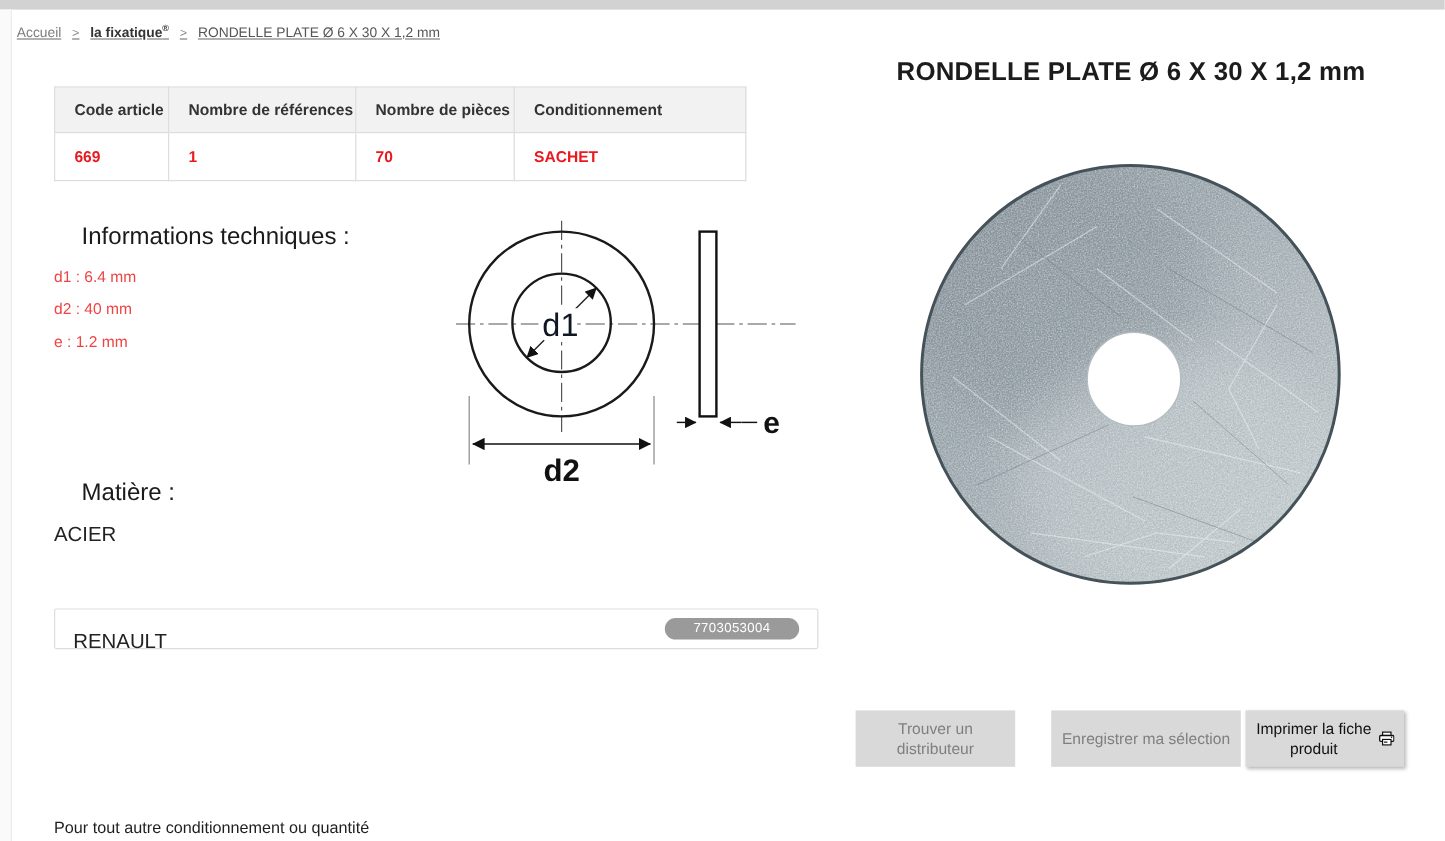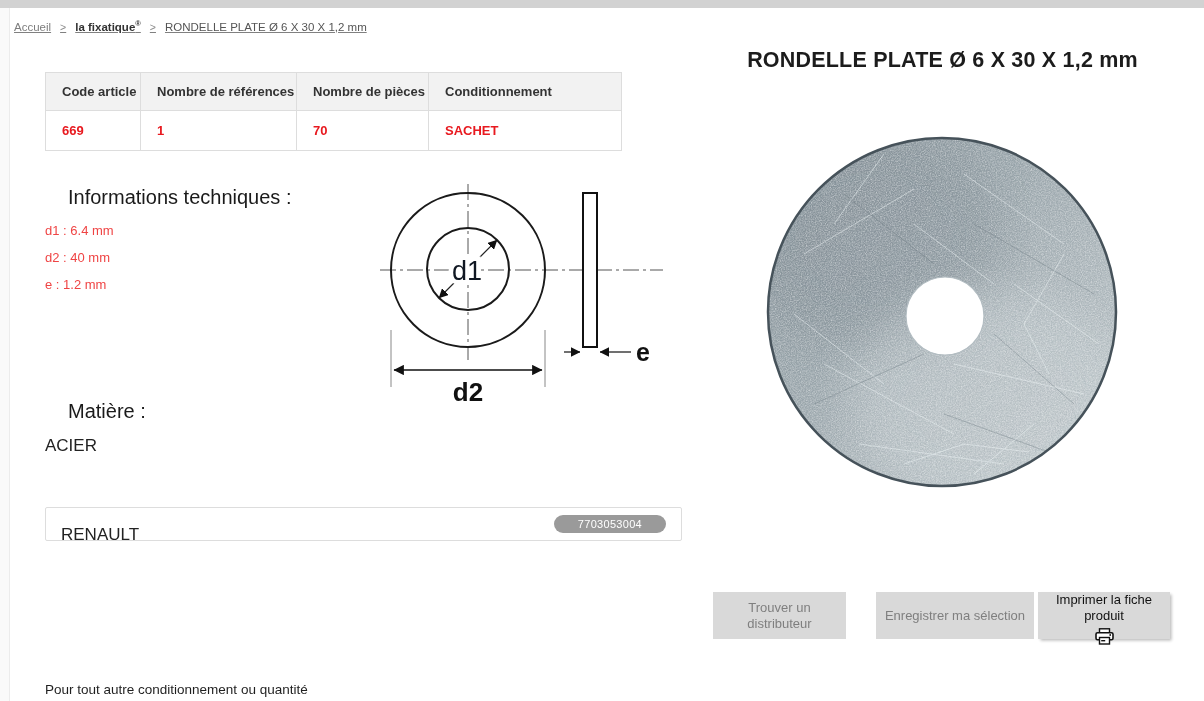--- a/index.html
+++ b/index.html
@@ -49,21 +49,21 @@
   .photo { position:absolute; left:764px; top:134px; }
 
   .btn { position:absolute; top:592px; height:47px; background:#d9d9d9; border:none;
          font-family:"Liberation Sans", sans-serif; font-size:13px; line-height:15.5px;
          text-align:center; cursor:pointer; padding:0 8px; }
   .btn-gray { color:#7f7f7f; }
   .btn-dark { color:#111; box-shadow:1.5px 1.5px 3px rgba(0,0,0,0.28); }
   #btn-find { left:713px; width:133px; }
   #btn-save { left:876px; width:158px; }
   #btn-print { left:1038px; width:132px; }
-  .btn-print-inner { display:inline-flex; align-items:center; gap:5px;flex-direction:column; }
+  .btn-print-inner { display:inline-flex; align-items:center; gap:5px; }
   .printer-svg { vertical-align:-3px; }
 
   .bottom-note { position:absolute; left:45px; top:682px; font-size:13.5px; color:#1f1f1f;text-align:center; }
 </style>
 </head>
 <body>
 
 <div class="canvas">
 
   <div class="topbar"></div>

